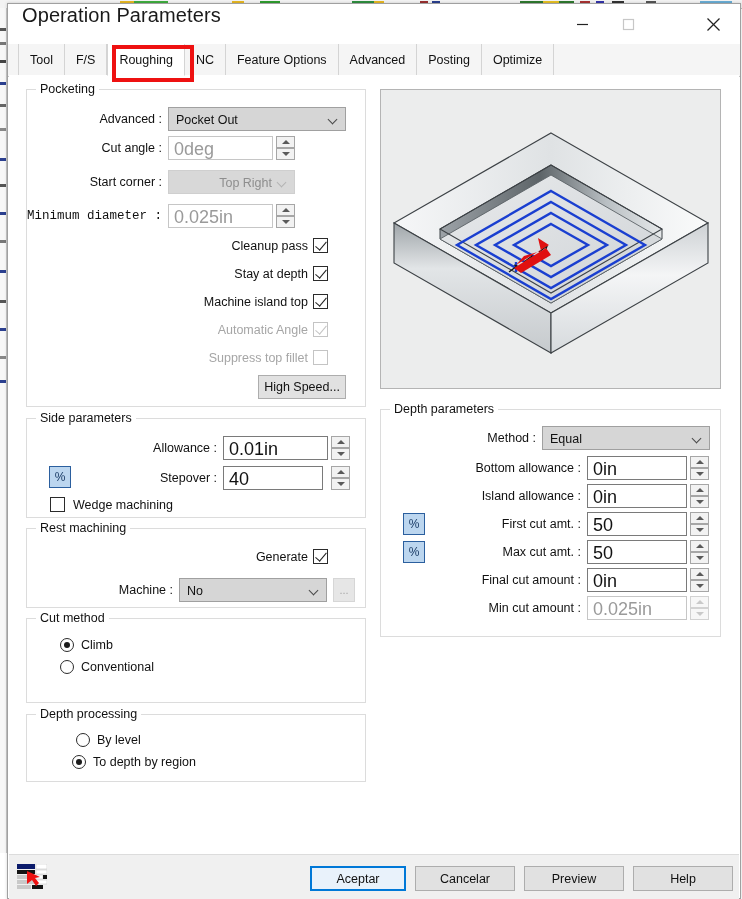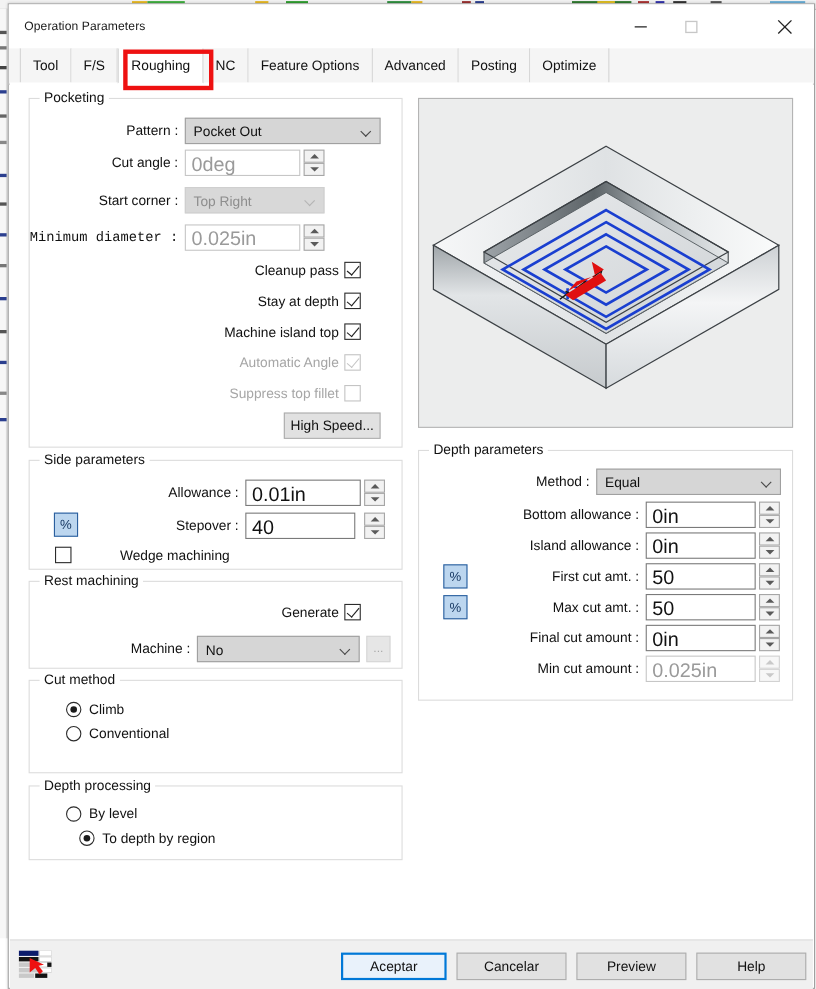--- a/index.html
+++ b/index.html
@@ -18,21 +18,21 @@
   .bg-left{position:absolute;left:0;top:8px;width:6px;height:845px;background:#f7f7f7;border-right:1px solid #c9c9c9;}
   .bg-tick{position:absolute;left:0;width:6px;height:3px;}
 
   
   .dialog{
     position:absolute;left:7px;top:3px;width:734px;height:896px;
     background:#ffffff;border:1px solid #a0a0a0;box-sizing:border-box;
     box-shadow:0 0 3px rgba(0,0,0,.18);
   }
   .titlebar{position:relative;height:40px;background:#ffffff;}
-  .title-text{position:absolute;left:14px;top:14px;font-size:11px;color:#1a1a1a;letter-spacing:.1px;text-align:center;}
+  .title-text{position:absolute;left:14px;top:0;font-size:20px;color:#1a1a1a;letter-spacing:.1px;text-align:center;}
   .wbtn{position:absolute;top:0;width:46px;height:40px;display:flex;align-items:center;justify-content:center;}
   .wbtn svg{display:block;}
   .wmin{right:135px;}
   .wmax{right:89px;}
   .wclose{right:4px;}
 
   
   .tabstrip{position:absolute;left:0;top:40px;width:732px;height:32px;background:#f5f5f5;border-bottom:1px solid #c4c4c4;}
   .tabs{position:absolute;left:10px;top:0;height:32px;display:flex;align-items:stretch;}
   .tab{
@@ -88,21 +88,21 @@
   .cbrow{position:absolute;display:flex;align-items:center;justify-content:flex-end;white-space:nowrap;}
   .cbrow .cbtext{font-size:12.5px;color:#111;margin-right:5px;}
   .cbrow.dis .cbtext{color:#a6a6a6;}
   .cbox{width:15px;height:15px;box-sizing:border-box;border:1px solid #2b2b2b;background:#fff;position:relative;flex:0 0 auto;}
   .cbrow.dis .cbox{border-color:#c4c4c4;}
   .cbox.on:after{
     content:"";position:absolute;left:4px;top:0px;width:5px;height:10px;
     border-right:1.7px solid #202020;border-bottom:1.7px solid #202020;transform:rotate(40deg);
   }
   .cbrow.dis .cbox.on:after{border-color:#c4c4c4;}
-  .cbrow.left{justify-content:flex-start;gap:36px;}
+  .cbrow.left{justify-content:flex-start;}
   .cbrow.left .cbtext{margin-right:0;margin-left:8px;}
 
   
   .rrow{position:absolute;display:flex;align-items:center;white-space:nowrap;}
   .radio{width:14px;height:14px;border:1.4px solid #2b2b2b;border-radius:50%;box-sizing:border-box;position:relative;flex:0 0 auto;background:#fff;}
   .radio.on:after{content:"";position:absolute;left:3px;top:3px;width:6px;height:6px;border-radius:50%;background:#1b1b1b;}
   .rrow .rtext{margin-left:7px;font-size:12.5px;color:#111;}
 
   
   .pbtn{
@@ -227,39 +227,39 @@
           </div>
       </div>
     </div>
     <div class="tab-hl"></div>
 
     <div class="page">
 
       <div class="group" style="left:17px;top:14px;width:340px;height:318px;">
         <div class="glabel">Pocketing</div>
 
-        <div class="lbl" style="left:10px;top:22px;width:125px;">Pattern :</div>
+        <div class="lbl" style="left:10px;top:22px;width:125px;">Advanced :</div>
         <div class="combo" style="left:141px;top:17px;width:178px;">
           <span>Pocket Out</span>
           <span class="chev"></span>
         </div>
 
         <div class="lbl" style="left:10px;top:51px;width:125px;">Cut angle :</div>
         <div class="inp ro" style="left:141px;top:46px;width:105px;"><span>0deg</span></div>
         <div class="spin" style="left:249px;top:46px;">
           <div class="sb up">
               <i class="arr u"></i>
             </div>
           <div class="sb dn">
               <i class="arr d"></i>
             </div>
         </div>
 
         <div class="lbl" style="left:10px;top:85px;width:125px;">Start corner :</div>
-        <div class="combo dis" style="left:141px;top:80px;width:127px;">
+        <div class="combo dis" style="left:141px;top:80px;width:127px;text-align:right;">
           <span>Top Right</span>
           <span class="chev"></span>
         </div>
 
         <div class="lbl" style="left:0px;top:119px;width:135px;font-family:Liberation Mono, monospace;">Minimum diameter :</div>
         <div class="inp ro" style="left:141px;top:114px;width:105px;"><span>0.025in</span></div>
         <div class="spin" style="left:249px;top:114px;">
           <div class="sb up">
               <i class="arr u"></i>
             </div>
@@ -353,21 +353,21 @@
           <span class="rtext">Climb</span>
         </div>
         <div class="rrow" style="left:33px;top:41px;">
           <span class="radio"></span>
           <span class="rtext">Conventional</span>
         </div>
       </div>
 
       <div class="group" style="left:17px;top:639px;width:340px;height:68px;">
         <div class="glabel">Depth processing</div>
-        <div class="rrow" style="left:33px;top:18px;align-items:flex-end;">
+        <div class="rrow" style="left:49px;top:18px;align-items:flex-end;">
           <span class="radio"></span>
           <span class="rtext">By level</span>
         </div>
         <div class="rrow" style="left:45px;top:40px;">
           <span class="radio on"></span>
           <span class="rtext">To depth by region</span>
         </div>
       </div>
 
       <div class="preview" style="left:371px;top:14px;width:341px;height:300px;">

